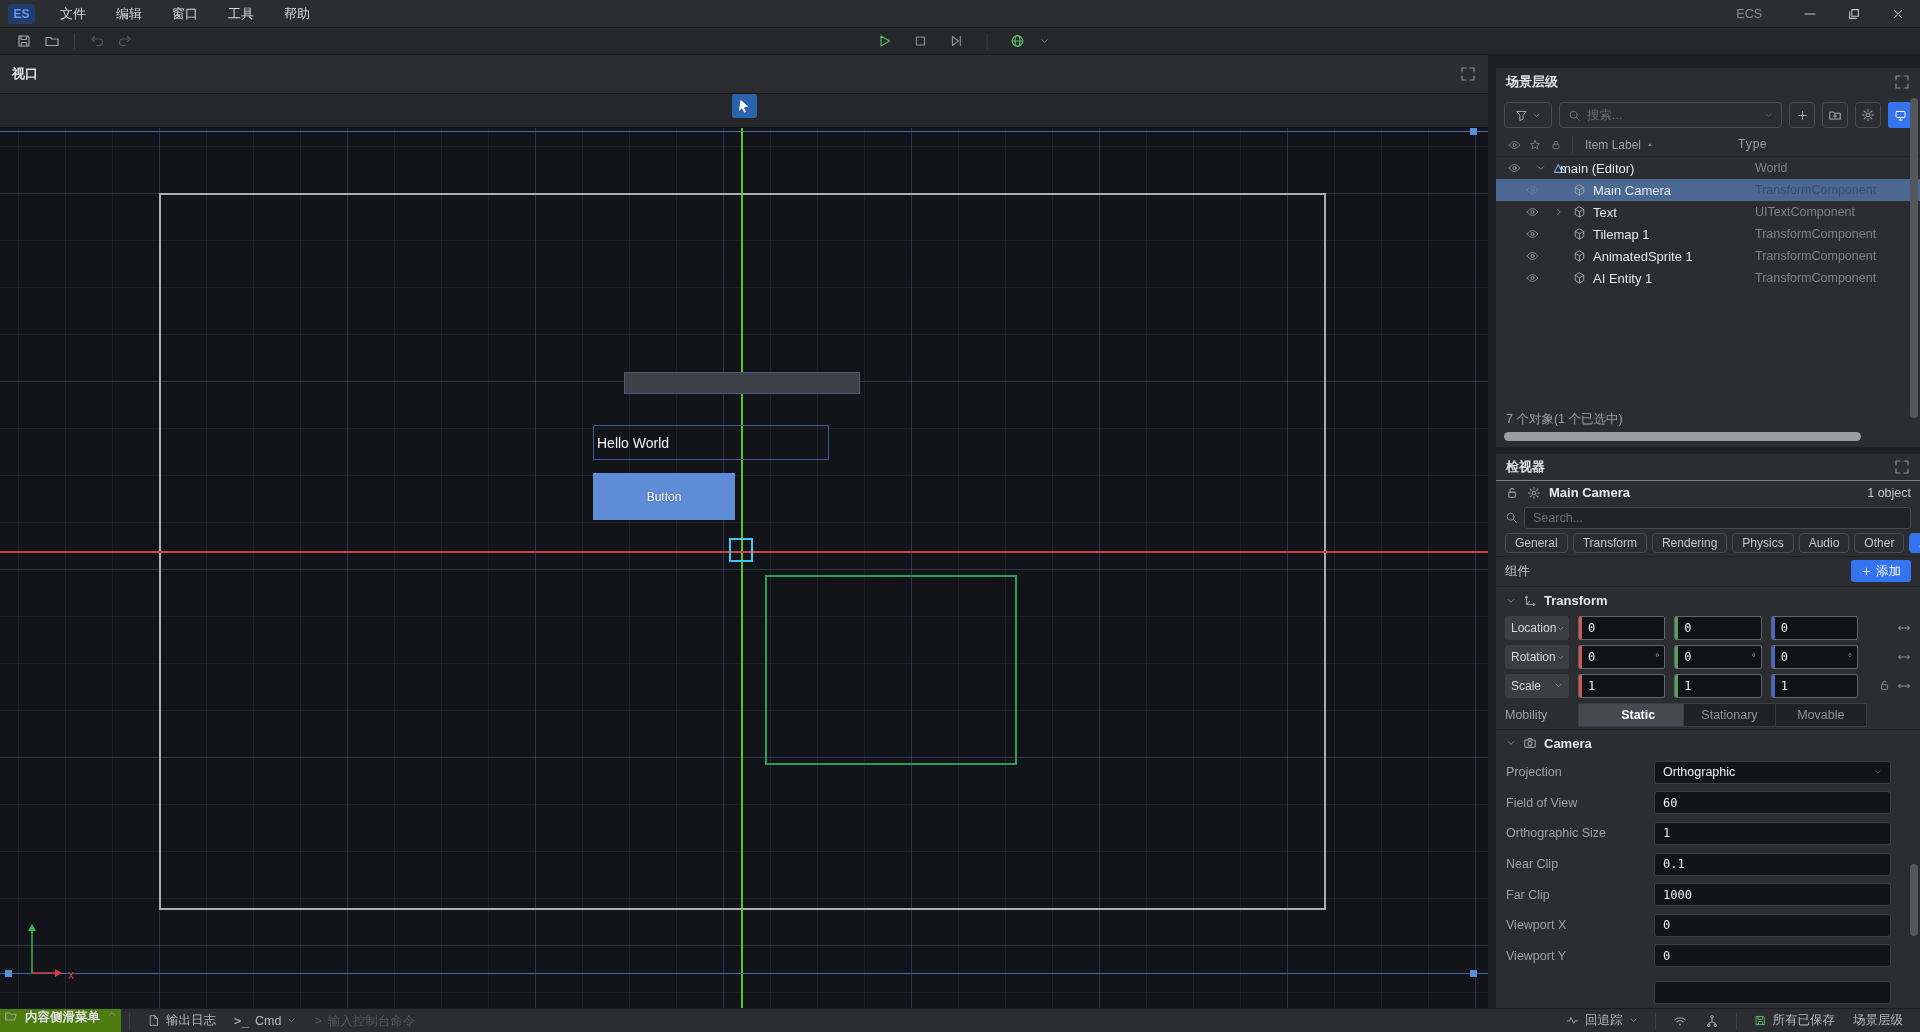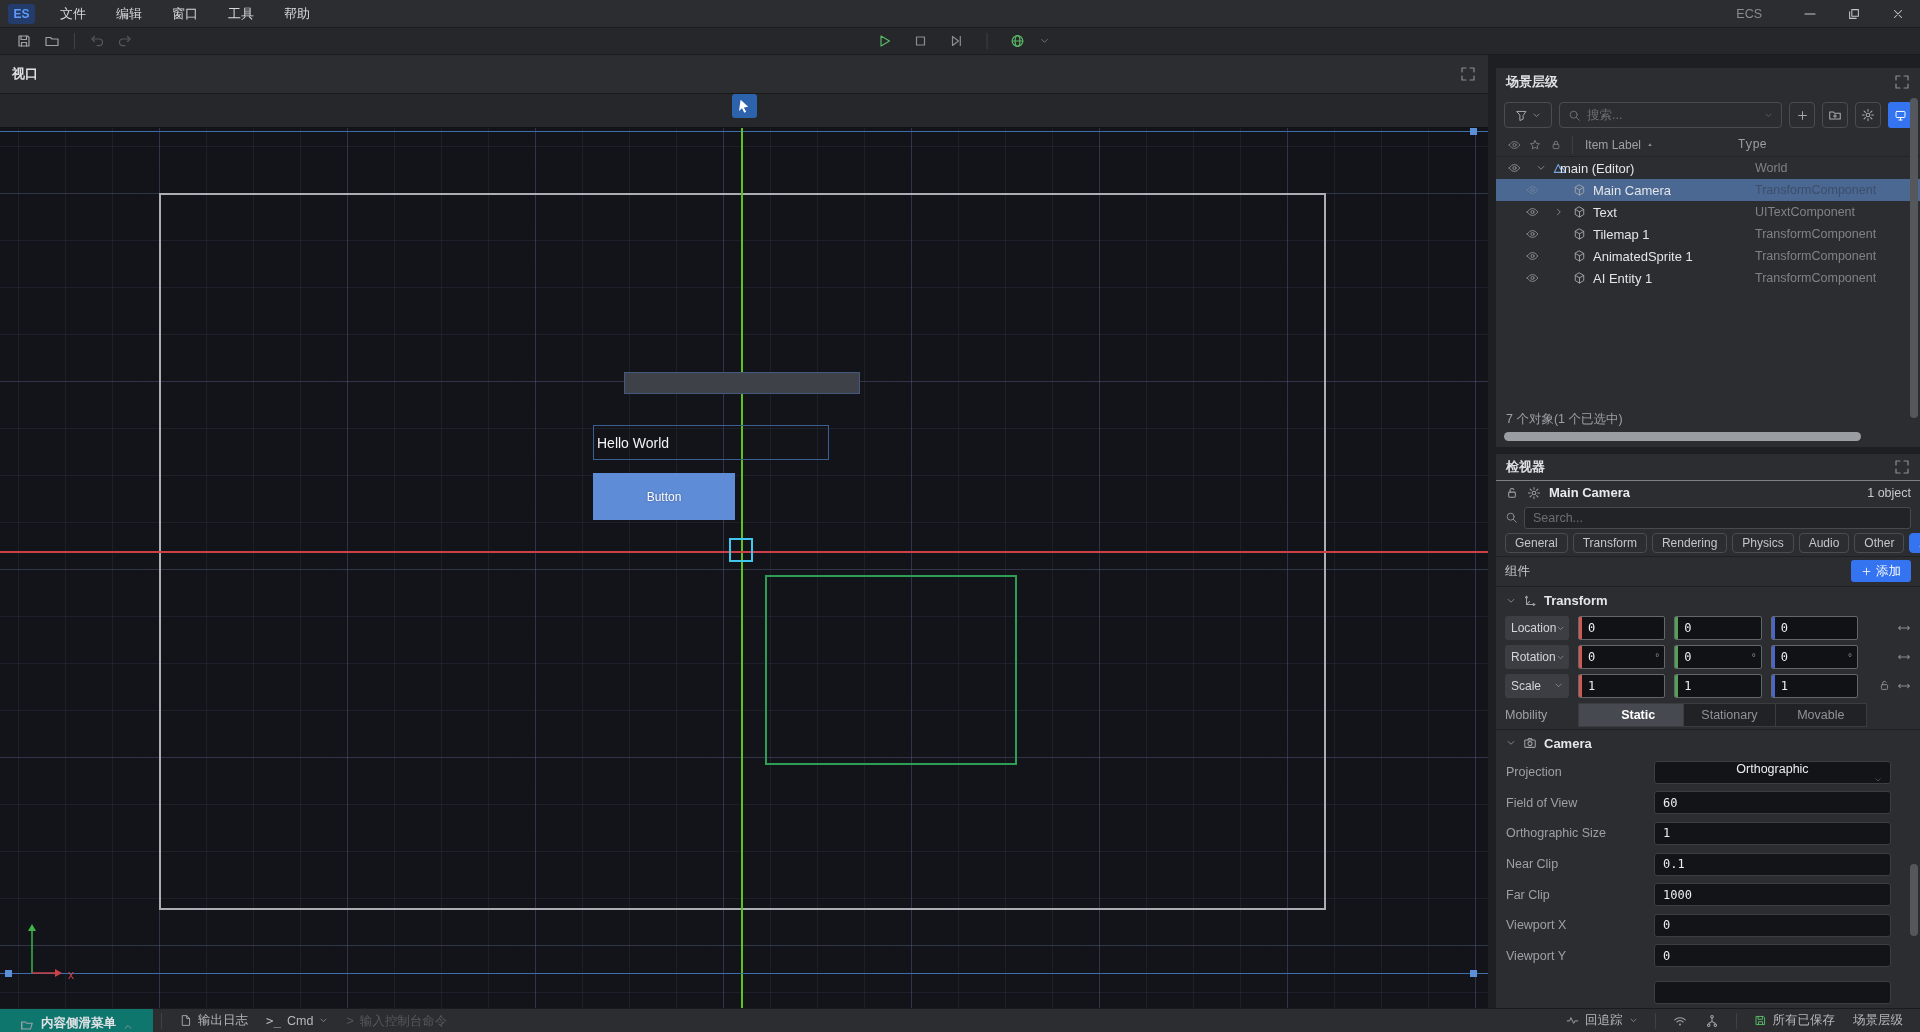--- a/index.html
+++ b/index.html
@@ -131,28 +131,28 @@
   .ticons { width:44px; display:flex; justify-content:flex-end; gap:6px; color:#8a8d93; flex:none; }
   .mlabel { width:64px; color:#9da0a6; font-size:12.5px; flex:none; }
   .seg { flex:1; height:24px; display:flex; border:1px solid #3a3c40; background:#212226; margin-right:44px; }
   .segitem { flex:1; display:flex; align-items:center; justify-content:center; font-size:12.5px; color:#8f9298; border-right:1px solid #3a3c40; }
   .segitem:last-child { border-right:none; }
   .segitem.active { background:#46494f; color:#fff; font-weight:bold;padding-left:14px; }
   .crow { height:32px; display:flex; align-items:center; padding:0 29px 0 10px; }
   .clabel { width:148px; color:#9da0a6; font-size:12.5px; flex:none; }
   .cctrl { flex:1; min-width:0; }
   .cselect,.cinput { height:23px; background:#131418; border:1px solid #3c3e43; border-radius:3px; display:flex; align-items:center; padding:0 8px; color:#eceef1; }
-  .cselect { font-size:12.5px;flex-direction:column; }
+  .cselect { font-size:12.5px; }
   .cselect .caret { margin-left:auto; color:#6b6e74; }
   .cinput { font-family:"DejaVu Sans Mono",monospace; font-size:12px; }
   .crow.partial { margin-top:6px; }
 
   
   .statusbar { position:absolute; bottom:0; left:0; right:0; height:24px; background:#2b2d30; border-top:1px solid #1a1b1e; display:flex; align-items:center; font-size:12.5px; color:#c3c6cb; }
-  .sb-seg { height:100%; display:flex; align-items:flex-end; gap:7px; padding:0 20px; background:#0f766e; color:#dfe1e5; font-weight:bold; }
+  .sb-seg { height:100%; display:flex; align-items:flex-start; gap:7px; padding:0 4px; background:#4d7c0f; color:#dfe1e5; font-weight:bold; }
   .sb-seg .ic, .sb-item .ic { color:#9fa2a8; }
   .sb-item { display:flex; align-items:center; gap:6px; padding:0 9px; color:#b4b7bc; white-space:nowrap; }
   .sb-dim { color:#56585d; }
   .sb-dim input { background:transparent; border:none; outline:none; color:#77797e; font:inherit; width:130px; }
   .sb-dim input::placeholder { color:#56585d; }
   .sb-right { margin-left:auto; display:flex; align-items:center; margin-right:8px; }
   .mono { font-family:"DejaVu Sans Mono",monospace; }
   .saved-ic { color:var(--saved-green,#58b865) !important; }
 </style>
 </head>

